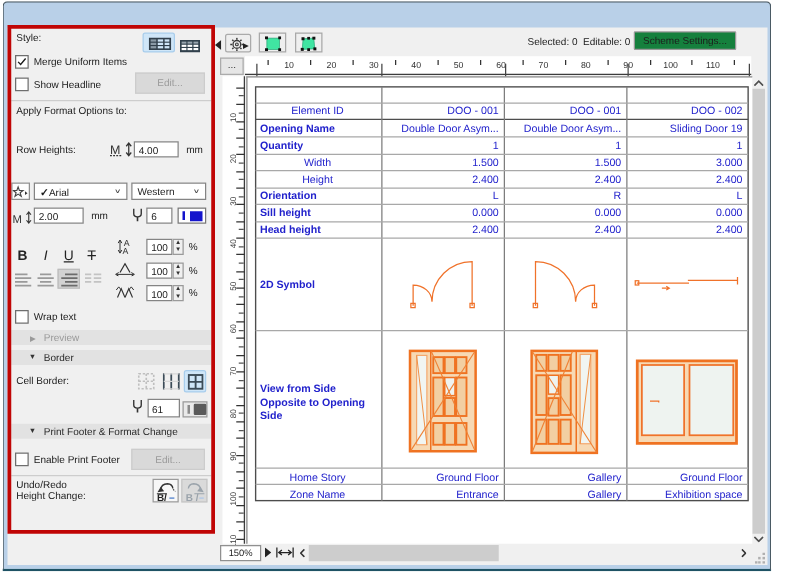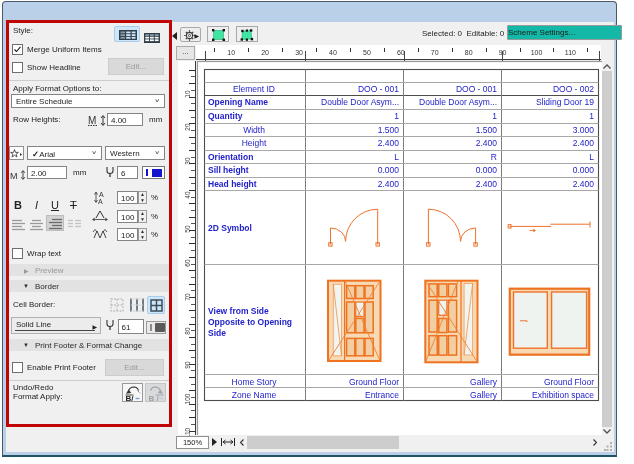--- a/index.html
+++ b/index.html
@@ -73,24 +73,20 @@
         <path d="M1.5 4.5 L3.5 6.5 L7.5 1.8" fill="none" stroke="#1c1c1c" stroke-width="1.1"></path>
       </svg>
     </div>
   <div class="lbl" style="left:27px;top:45px;">Merge Uniform Items</div>
 
   <div class="cb" style="left:12px;top:62px;"></div>
   <div class="lbl" style="left:27px;top:63px;">Show Headline</div>
   <div class="btn-dis" style="left:108px;top:58px;width:56px;height:17px;line-height:16px;">Edit...</div>
   <div class="sep" style="left:9px;top:80px;width:160px;"></div>
   <div class="lbl" style="left:13px;top:84px;">Apply Format Options to:</div>
-  <div class="combo" style="left:11px;top:94px;width:154px;height:14px;">
-      <div class="tx">Entire Schedule</div>
-      <div class="chev">∨</div>
-    </div>
 
   <div class="lbl" style="left:13px;top:115px;">Row Heights:</div>
   <div class="abs" style="left:87px;top:113px;width:20px;height:13px;">
     <svg width="20" height="13" viewBox="0 0 20 13">
       <text x="1" y="10" font-size="10" fill="#333" font-family="Liberation Sans">M</text>
       <line x1="1" y1="11.5" x2="11" y2="11.5" stroke="#333" stroke-dasharray="1.5 1"></line>
       <path d="M16 2 L16 11 M14 4 L16 1.5 L18 4 M14 9 L16 11.5 L18 9" fill="none" stroke="#333"></path>
     </svg>
   </div>
   <div class="inp" style="left:107px;top:113px;width:36px;height:13px;text-decoration:underline;">
@@ -259,25 +255,20 @@
   <div class="abs" style="left:146.5px;top:296px;width:18px;height:18px;background:#cfe6f8;border:1px solid #a8cdec;border-radius:2px;">
     <svg style="position:absolute;left:2px;top:2px" width="13" height="13" viewBox="0 0 13 13">
         <g stroke="#3c4c58" stroke-width="1.5" fill="none">
           <rect x="1" y="1" width="11" height="11"></rect>
           <line x1="6.5" y1="1" x2="6.5" y2="12"></line>
           <line x1="1" y1="6.5" x2="12" y2="6.5"></line>
         </g>
       </svg>
   </div>
 
-  <div class="abs" style="left:11px;top:316.5px;width:90px;height:17px;background:#ececec;border:1px solid #b0b0b0;">
-    <div class="lbl" style="left:4px;top:2px;">Solid Line</div>
-    <div class="abs" style="left:3px;top:12px;width:80px;height:1.5px;background:#444;"></div>
-    <span style="position:absolute;right:3px;top:5px;font-size:6px;color:#222">▶</span>
-  </div>
   <svg class="abs" style="left:106px;top:319px" width="8" height="12" viewBox="0 0 8 12">
       <path d="M1 1 L1 5 Q1 7.5 4 7.5 Q7 7.5 7 5 L7 1" fill="none" stroke="#333" stroke-width="1.1"></path>
       <path d="M4 7.5 L4 11" stroke="#333" stroke-width="1.3"></path>
     </svg>
   <div class="inp" style="left:117.5px;top:319px;width:26px;height:15px;">
       <div class="tx" style="top:3px">61</div>
     </div>
   <div class="abs" style="left:146px;top:320.5px;width:20px;height:13px;background:#e9e9e9;border:1px solid #9a9a9a;">
     <div class="abs" style="left:2.5px;top:2.5px;width:2.5px;height:7px;background:#8a8a8a;"></div>
     <div class="abs" style="left:7.5px;top:1.5px;width:10px;height:9px;background:#5a5a5a;border-radius:1px;"></div>
@@ -285,21 +276,21 @@
 
   <div class="secbar" style="top:339px;height:11.5px;">
       <span style="position:absolute;left:14px;top:2.5px;font-size:6px;color:#333">▼</span>
       <span style="position:absolute;left:26px;top:1.5px;">Print Footer &amp; Format Change</span>
     </div>
   <div class="cb" style="left:12px;top:362px;"></div>
   <div class="lbl" style="left:27px;top:363px;">Enable Print Footer</div>
   <div class="btn-dis" style="left:105px;top:359px;width:59px;height:17px;line-height:16px;">Edit...</div>
   <div class="sep" style="left:9px;top:379.5px;width:160px;"></div>
   <div class="lbl" style="left:13px;top:383px;">Undo/Redo</div>
-  <div class="lbl" style="left:13px;top:392px;">Format Apply:</div>
+  <div class="lbl" style="left:13px;top:392px;">Height Change:</div>
   <div class="abs" style="left:121.5px;top:382.5px;width:21px;height:19px;background:#f7f7f7;border:1px solid #9a9a9a;">
     <svg style="position:absolute;left:1px;top:1px" width="18" height="16" viewBox="0 0 18 16">
       <path d="M4.2 7.5 Q5 2 10 2 Q14 2.2 14.3 5.8" fill="none" stroke="#333" stroke-width="1.1"></path>
       <path d="M14.5 6.5 L16.3 8.2" fill="none" stroke="#333" stroke-width="1" stroke-dasharray="1.2 1"></path>
       <path d="M2 8.8 L7.3 8 L4.6 4.4 Z" fill="#333"></path>
       <line x1="1.5" y1="10" x2="9.5" y2="10" stroke="#333" stroke-width="0.9"></line>
       <text x="1.5" y="15.8" font-size="8" font-weight="bold" fill="#222" font-family="Liberation Sans">B/</text>
       <line x1="11.5" y1="13.5" x2="15.5" y2="13.5" stroke="#7a9ed6" stroke-width="1.4"></line>
     </svg>
   </div>
@@ -353,21 +344,21 @@
       <path d="M2.5 2 L11 1.5 L11.8 10 L1.8 10.5 Z" fill="#40e5a2" stroke="#2aa87a" stroke-width="0.6"></path>
       <rect x="1.2" y="0.8" width="2.4" height="2.4" fill="#111"></rect>
         <rect x="9.9" y="0.3" width="2.4" height="2.4" fill="#111"></rect>
       <rect x="0.6" y="9.3" width="2.4" height="2.4" fill="#111"></rect>
         <rect x="10.7" y="8.9" width="2.4" height="2.4" fill="#111"></rect>
       <rect x="5.8" y="0.5" width="2.2" height="2.2" fill="#111"></rect>
         <rect x="5.8" y="9.6" width="2.2" height="2.2" fill="#111"></rect>
     </svg>
   </div>
   <div class="lbl" style="left:422px;top:29px;">Selected: 0&nbsp; Editable: 0</div>
-  <div class="abs" style="left:507px;top:25px;width:115px;height:15px;background:#14b8a6;border:1px solid #999;border-radius:1px;font-size:8px;color:#1c1c1c;text-align:left;line-height:14px;">Scheme Settings...</div>
+  <div class="abs" style="left:507px;top:25px;width:82px;height:15px;background:#15803d;border:1px solid #999;border-radius:1px;font-size:8px;color:#1c1c1c;text-align:center;line-height:14px;">Scheme Settings...</div>
 
   <div class="abs" style="left:176px;top:46px;width:19px;height:14px;background:#e6e6e6;border:1px solid #ababab;font-size:8px;color:#333;text-align:center;line-height:10px;">...</div>
 
   <div class="abs" style="left:196px;top:45px;width:405px;height:15px;background:#fff;border-bottom:1px solid #3c3c3c;" id="hruler">
       <div style="position:absolute;left:27.220000000000027px;top:3.5px;width:16px;text-align:center;font-size:7px;color:#333">10</div>
       <div style="position:absolute;left:61.139999999999986px;top:3.5px;width:16px;text-align:center;font-size:7px;color:#333">20</div>
       <div style="position:absolute;left:95.06px;top:3.5px;width:16px;text-align:center;font-size:7px;color:#333">30</div>
       <div style="position:absolute;left:128.98000000000002px;top:3.5px;width:16px;text-align:center;font-size:7px;color:#333">40</div>
       <div style="position:absolute;left:162.90000000000003px;top:3.5px;width:16px;text-align:center;font-size:7px;color:#333">50</div>
       <div style="position:absolute;left:196.82000000000005px;top:3.5px;width:16px;text-align:center;font-size:7px;color:#333">60</div>

